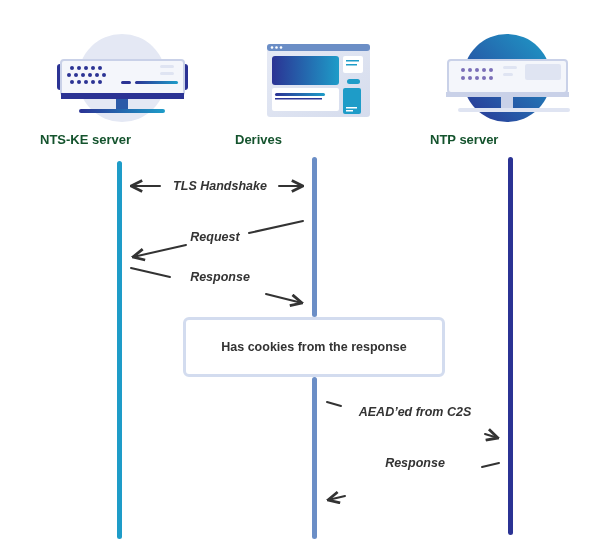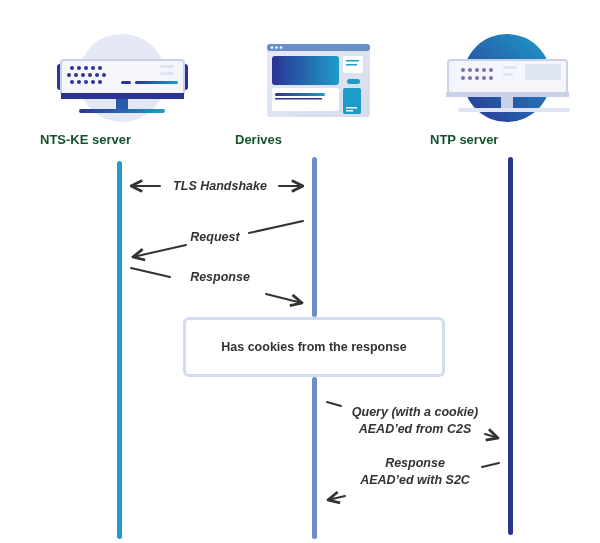--- a/index.html
+++ b/index.html
@@ -150,19 +150,17 @@
 <div class="msg" style="left:175px;top:229px;width:80px">Request</div>
 <div class="msg" style="left:160px;top:269px;width:120px">
   <div>Response</div>
 </div>
 
 <div class="note-box">
   <div class="note-line">Has cookies from the response</div>
 </div>
 
 <div class="msg" style="left:335px;top:404px;width:160px">
-  <div>Query (with a cookie)</div>
   <div>AEAD’ed from C2S</div>
 </div>
 <div class="msg" style="left:335px;top:455px;width:160px">
   <div>Response</div>
-  <div>AEAD’ed with S2C</div>
 </div>
 
 </body></html>

